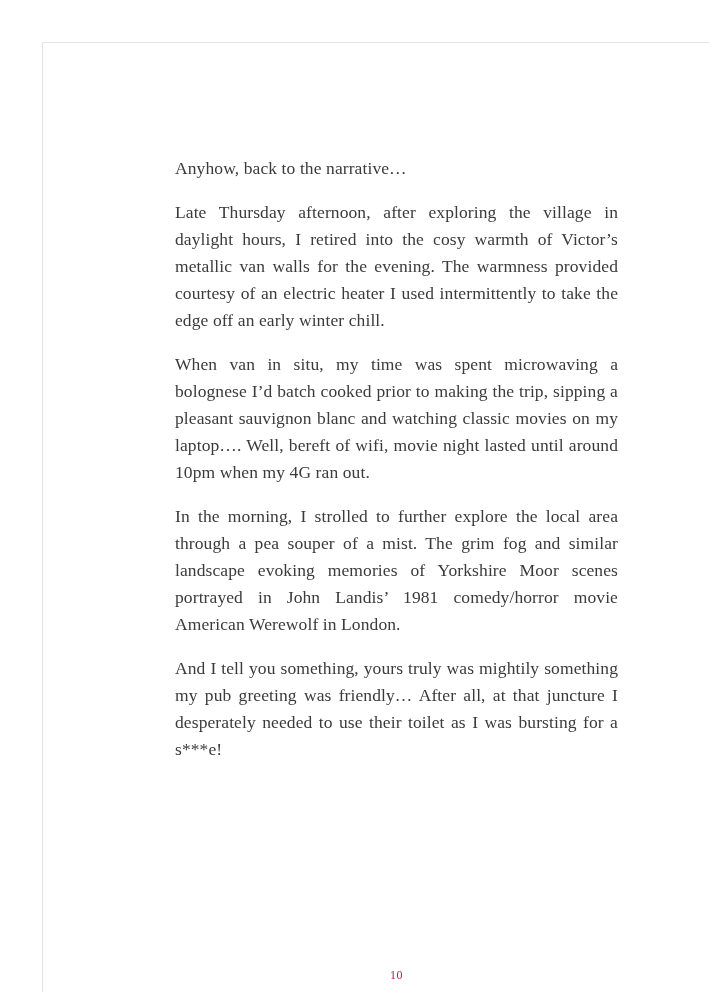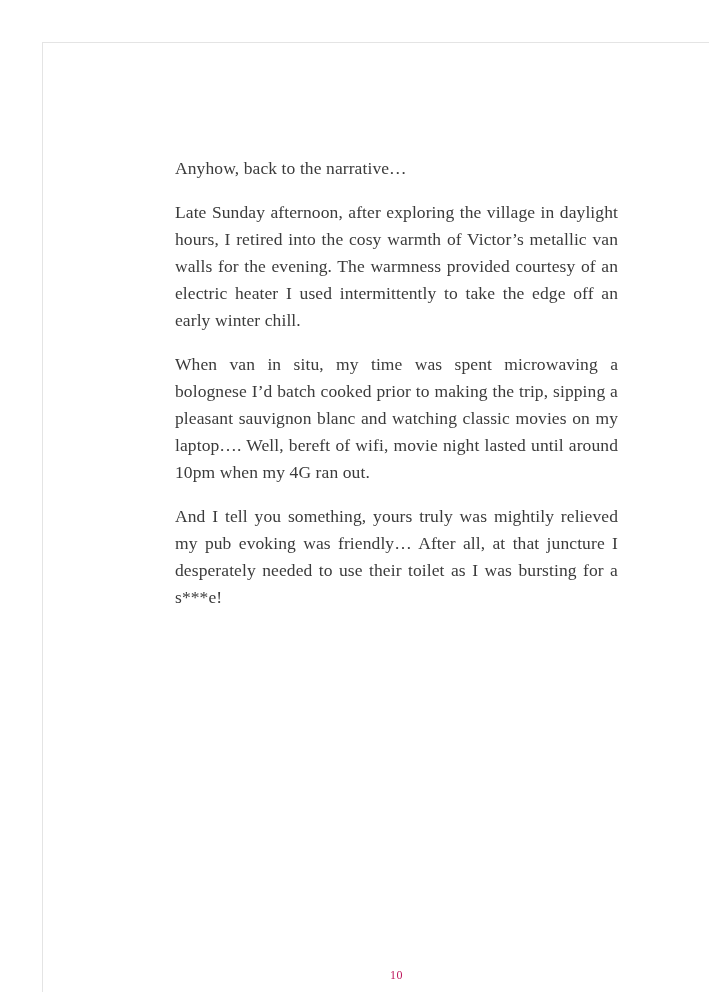--- a/index.html
+++ b/index.html
@@ -51,22 +51,23 @@
     letter-spacing: 0.5px;
   }
 </style>
 </head>
 <body>
 
 <div class="page">
 
   <div class="page-body">
     <p>Anyhow, back to the narrative…</p>
-    <p>Late Sunday afternoon, after exploring the village in daylight hours, I retired into the cosy warmth of Victor’s metallic van walls for the evening. The warmness provided courtesy of an electric heater I used intermittently to take the edge off an early winter chill.</p>
+    <p>Late Thursday afternoon, after exploring the village in daylight hours, I retired into the cosy warmth of Victor’s metallic van walls for the evening. The warmness provided courtesy of an electric heater I used intermittently to take the edge off an early winter chill.</p>
     <p>When van in situ, my time was spent microwaving a bolognese I’d batch cooked prior to making the trip, sipping a pleasant sauvignon blanc and watching classic movies on my laptop…. Well, bereft of wifi, movie night lasted until around 10pm when my 4G ran out.</p>
-    <p>And I tell you something, yours truly was mightily relieved my pub evoking was friendly… After all, at that juncture I desperately needed to use their toilet as I was bursting for a s***e!</p>
+    <p>In the morning, I strolled to further explore the local area through a pea souper of a mist. The grim fog and similar landscape evoking memories of Yorkshire Moor scenes portrayed in John Landis’ 1981 comedy/horror movie American Werewolf in London.</p>
+    <p>And I tell you something, yours truly was mightily something my pub greeting was friendly… After all, at that juncture I desperately needed to use their toilet as I was bursting for a s***e!</p>
   </div>
 
   <div class="page-footer">
     <span class="page-number">10</span>
   </div>
 
 </div>
 
 </body></html>

